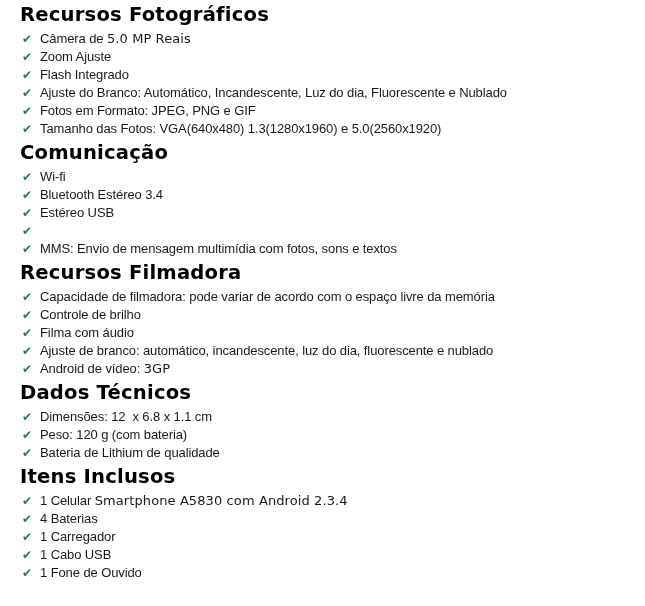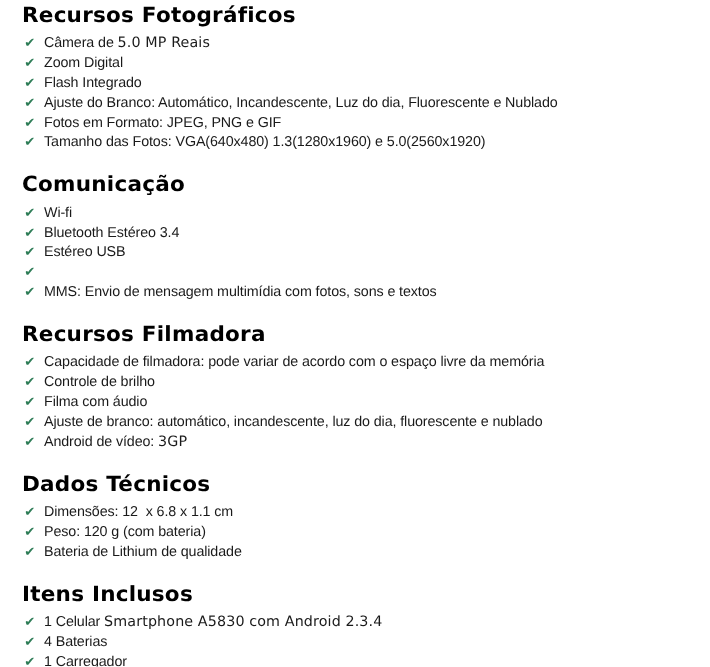--- a/index.html
+++ b/index.html
@@ -11,21 +11,21 @@
   .sheet {
     position: relative;
     width: 592px;
     height: 606px;
     box-sizing: border-box;
     background: var(--bg-color, #ffffff);
     padding: 4px 10px 0 20px;
     overflow: hidden;
   }
   .section { margin: 0; }
-  .section + .section { margin-top: 20px; }
+  .section + .section { margin-top: 4px; }
   .section-title {
     margin: 0;
     font-family: "DejaVu Sans", sans-serif;
     font-size: 19px;
     font-weight: 800;
     letter-spacing: 0.2px;
     line-height: 20px;
     color: #000000;
     transform: scaleX(1.03);
     transform-origin: left center;
@@ -74,21 +74,21 @@
   <section class="section">
     <h2 class="section-title">Recursos Fotográficos</h2>
     <ul class="section-list">
   <li class="item">
     <span class="check">✔</span>
     <span class="item-text"><span class="seg">Câmera de </span><span class="seg wide">5.0 MP Reais</span></span>
   </li>
 
   <li class="item">
     <span class="check">✔</span>
-    <span class="item-text"><span class="seg">Zoom Digital</span></span>
+    <span class="item-text"><span class="seg">Zoom Ajuste</span></span>
   </li>
 
   <li class="item">
     <span class="check">✔</span>
     <span class="item-text"><span class="seg">Flash Integrado</span></span>
   </li>
 
   <li class="item">
     <span class="check">✔</span>
     <span class="item-text"><span class="seg">Ajuste do Branco: Automático, Incandescente, Luz do dia, Fluorescente e Nublado</span></span>

